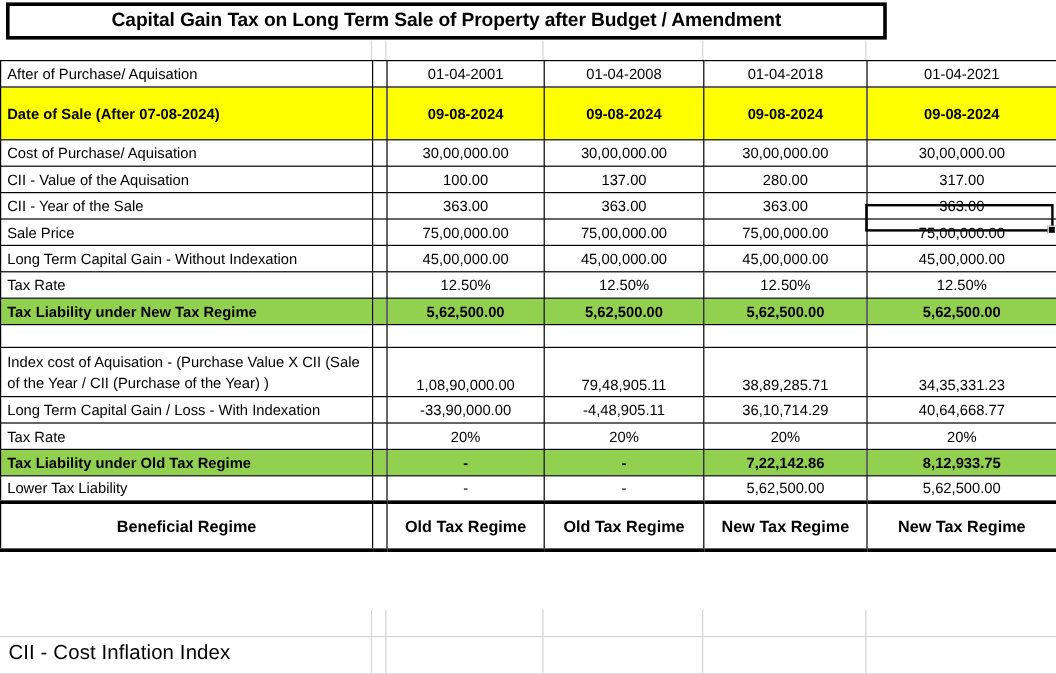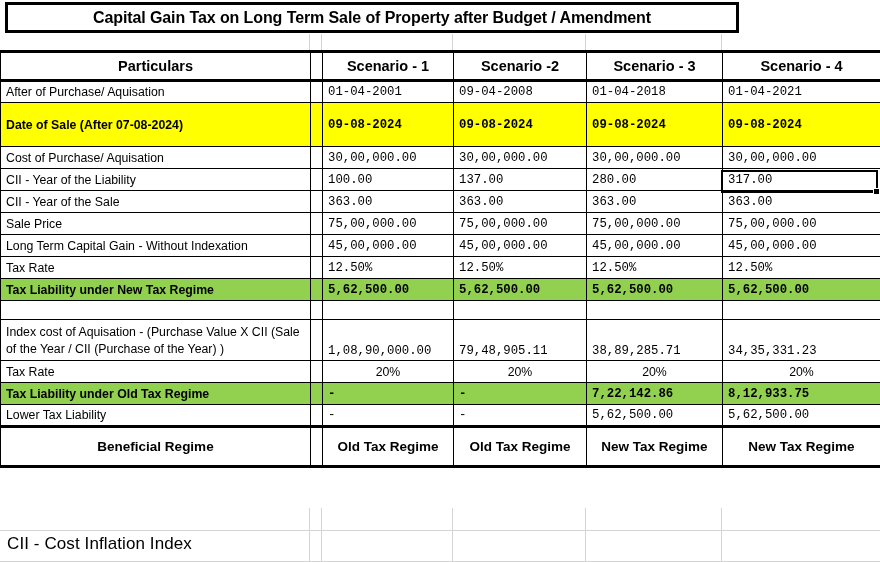--- a/index.html
+++ b/index.html
@@ -101,21 +101,21 @@
     font-weight: bold;
     font-size: 14.5px;
     height: 29px;
     text-align: center;
     border-top: 3px solid #000000;
     border-bottom: 3px solid #000000;
   }
   tr.hdr td.spacer { border-left: none; border-right: none; }
 
   td.label { text-align: left; }
-  td.num   { text-align: left; font-family: Liberation Mono, monospace; }
+  td.num   { text-align: center; }
   td.ctr   { text-align: center; }
 
   tr.yellow td { background: #ffff00; font-weight: bold; height: 44px; }
   tr.green  td { background: #92d050; font-weight: bold; margin-left: 15px; }
 
   tr.blankrow td { height: 19px; }
 
   
   tr.tall td { height: 41px; margin-top: 26px; }
   tr.tall td.label {
@@ -211,34 +211,26 @@
     <colgroup>
       <col class="c-part">
       <col class="c-spacer">
       <col class="c-s1">
       <col class="c-s2">
       <col class="c-s3">
       <col class="c-s4">
     </colgroup>
     <tbody>
 
-      <tr class="hdr">
-        <td class="ctr">Particulars</td>
-        <td class="spacer"></td>
-        <td>Scenario - 1</td>
-        <td>Scenario -2</td>
-        <td>Scenario - 3</td>
-        <td>Scenario - 4</td>
-      </tr>
 
       <tr>
         <td class="label">After of Purchase/ Aquisation</td>
         <td class="spacer"></td>
         <td class="num">01-04-2001</td>
-        <td class="num">09-04-2008</td>
+        <td class="num">01-04-2008</td>
         <td class="num">01-04-2018</td>
         <td class="num">01-04-2021</td>
       </tr>
 
       <tr class="yellow">
         <td class="label">Date of Sale (After 07-08-2024)</td>
         <td class="spacer"></td>
         <td class="num">09-08-2024</td>
         <td class="num">09-08-2024</td>
         <td class="num">09-08-2024</td>
@@ -248,21 +240,21 @@
       <tr>
         <td class="label">Cost of Purchase/ Aquisation</td>
         <td class="spacer"></td>
         <td class="num">30,00,000.00</td>
         <td class="num">30,00,000.00</td>
         <td class="num">30,00,000.00</td>
         <td class="num">30,00,000.00</td>
       </tr>
 
       <tr>
-        <td class="label">CII - Year of the Liability</td>
+        <td class="label">CII - Value of the Aquisation</td>
         <td class="spacer"></td>
         <td class="num">100.00</td>
         <td class="num">137.00</td>
         <td class="num">280.00</td>
         <td class="num">317.00</td>
       </tr>
 
       <tr>
         <td class="label">CII - Year of the Sale</td>
         <td class="spacer"></td>
@@ -319,20 +311,28 @@
 
       <tr class="tall">
         <td class="label">Index cost of Aquisation - (Purchase Value X CII (Sale of the Year / CII (Purchase of the Year) )</td>
         <td class="spacer"></td>
         <td class="num">1,08,90,000.00</td>
         <td class="num">79,48,905.11</td>
         <td class="num">38,89,285.71</td>
         <td class="num">34,35,331.23</td>
       </tr>
 
+      <tr>
+        <td class="label">Long Term Capital Gain / Loss - With Indexation</td>
+        <td class="spacer"></td>
+        <td class="num">-33,90,000.00</td>
+        <td class="num">-4,48,905.11</td>
+        <td class="num">36,10,714.29</td>
+        <td class="num">40,64,668.77</td>
+      </tr>
 
       <tr>
         <td class="label">Tax Rate</td>
         <td class="spacer"></td>
         <td class="ctr">20%</td>
         <td class="ctr">20%</td>
         <td class="ctr">20%</td>
         <td class="ctr">20%</td>
       </tr>
 

